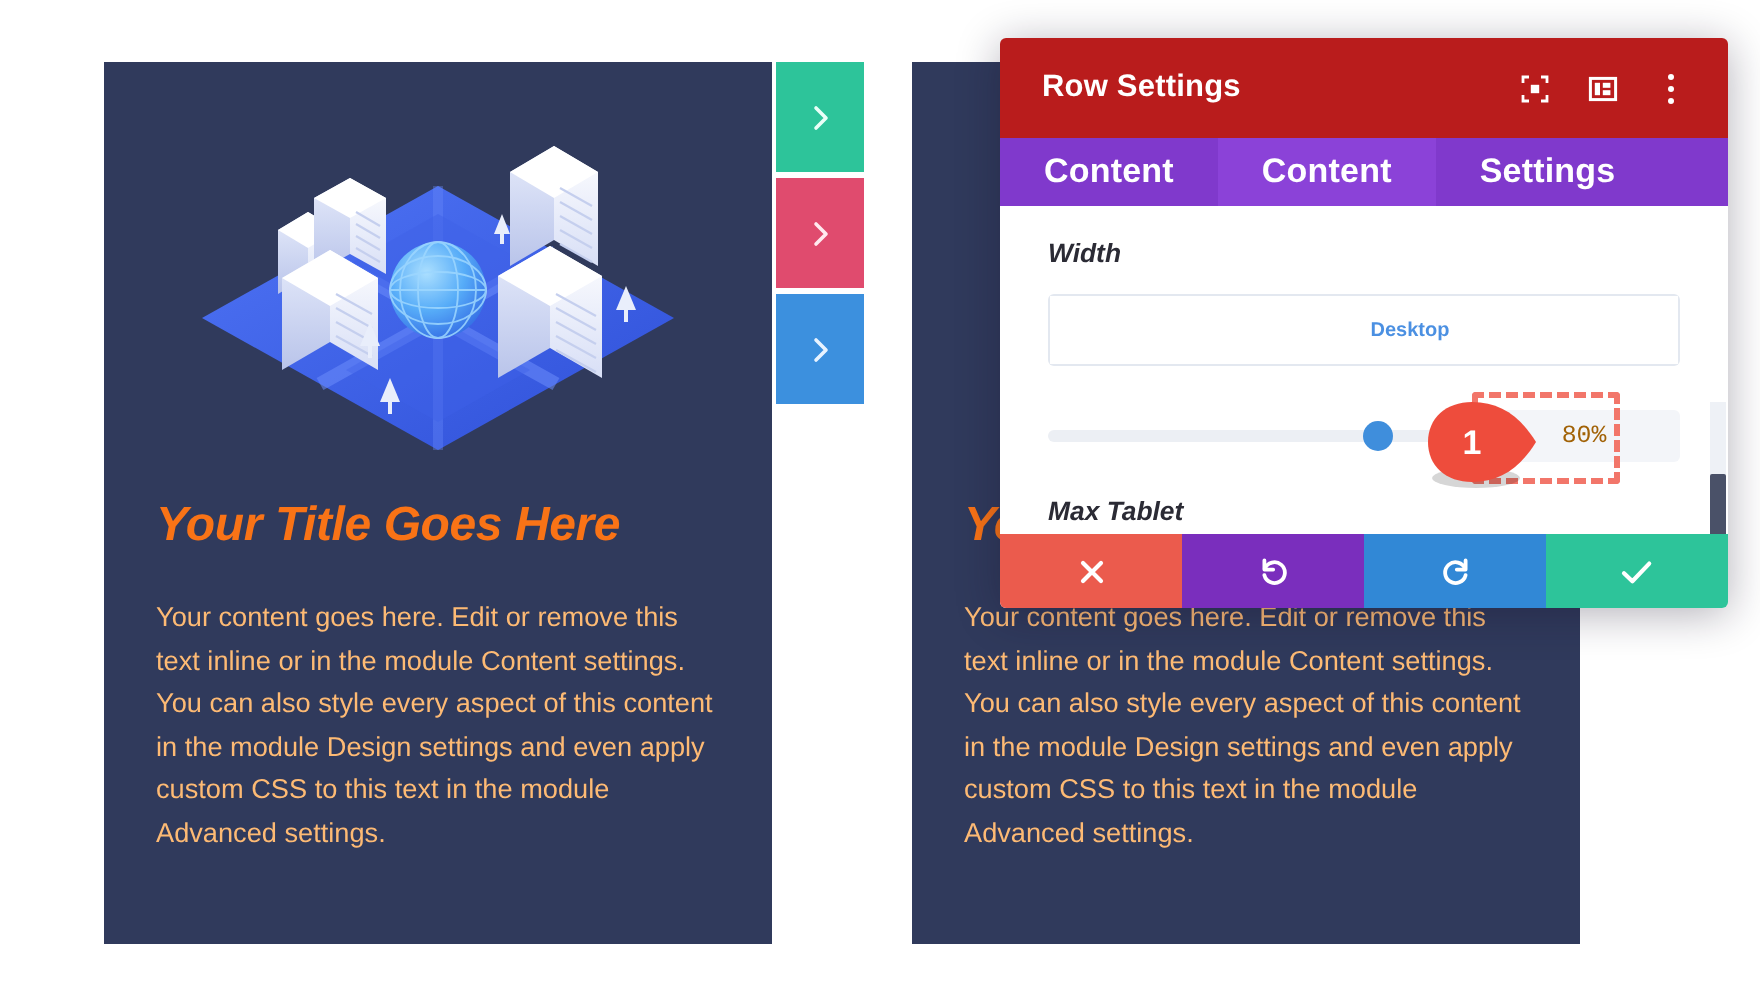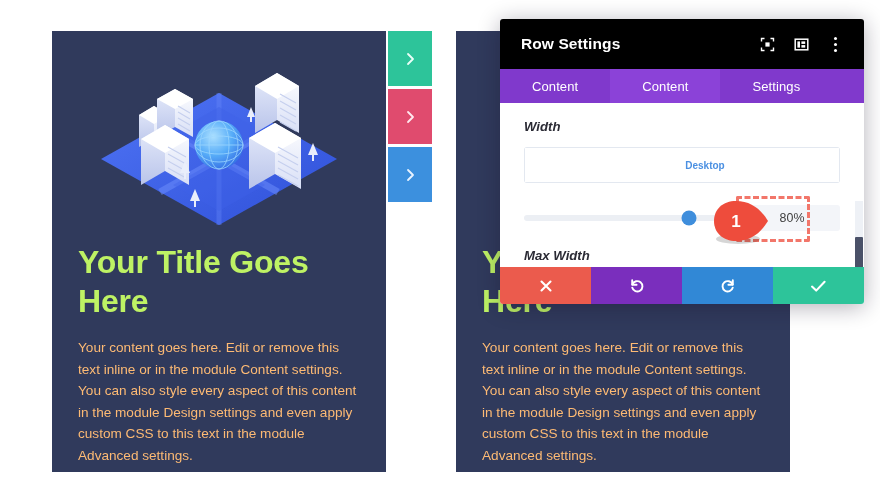--- a/index.html
+++ b/index.html
@@ -37,27 +37,28 @@
   
   .illus {
     width: 100%;
     height: 168px;
     display: block;
     flex: none;
   }
 
   
   .card-title {
-    color: #bef264;
-    font-size: 32px;
+    color: #f97316;
+    font-size: 24px;
     line-height: 39px;
     font-weight: 700;
     letter-spacing: -0.2px;
     margin: 16px 0 0 0;
     max-width: 280px;
+    font-style: italic;
   }
   .card-body {
     color: #fdba74;
     font-size: 13.6px;
     line-height: 21.6px;
     margin: 16px 0 0 0;
     max-width: 288px;
   }
 
   
@@ -83,21 +84,21 @@
     left: 500px;
     top: 19px;
     width: 364px;
     box-shadow: 0 3px 22px rgba(20,16,40,0.33);
     border-radius: 3px;
     overflow: hidden;
     background: #ffffff;
   }
 
   .modal-header {
-    background: #000000;
+    background: #b91c1c;
     height: 50px;
     display: flex;
     align-items: center;
     padding: 0 14px 0 21px;
     box-sizing: border-box;
   }
   .modal-title {
     color: #ffffff;
     font-size: 15.5px;
     font-weight: 700;
@@ -114,27 +115,27 @@
   }
   .header-icon svg { display: block; }
 
   
   .modal-tabs {
     display: flex;
     background: #8039cc;
     height: 34px;
   }
   .modal-tab {
-    padding: 0 32px;
+    padding: 0 22px;
     height: 34px;
     display: flex;
     align-items: center;
     color: #ffffff;
-    font-size: 13px;
-    font-weight: 400;
+    font-size: 17px;
+    font-weight: 700;
     letter-spacing: 0.1px;
     white-space: nowrap;
   }
   .modal-tab.active { background: #8b42d8; }
 
   
   .modal-body {
     background: #ffffff;
     height: 164px;
     position: relative;
@@ -209,23 +210,24 @@
     transform: translate(-50%, -50%);
   }
   .slider-value-box {
     width: 96px;
     height: 26px;
     background: #f3f5f9;
     border-radius: 3px;
     display: flex;
     align-items: center;
     justify-content: center;
-    color: #404040;
+    color: #a16207;
     font-size: 12.4px;
     position: relative;
+    font-family: Liberation Mono, monospace;
   }
   .dash-highlight {
     position: absolute;
     left: -8px;
     top: -9px;
     width: 68px;
     height: 40px;
     border: 3px dashed #f2766a;
     border-radius: 2px;
     pointer-events: none;
@@ -516,21 +518,21 @@
 
       <div class="callout-pin">
         <svg width="62" height="46" viewBox="0 0 62 46">
           <ellipse cx="28" cy="40" rx="22" ry="5" fill="#000000" opacity="0.16"></ellipse>
           <path d="M4 22 C4 10 13 2 26 2 C40 2 50 9 58 22 C50 35 40 42 26 42 C13 42 4 34 4 22 Z" fill="#ee4c3c"></path>
         </svg>
         <span class="pin-num">1</span>
       </div>
     </div>
 
-    <div class="field-label cut">Max Width</div>
+    <div class="field-label cut">Max Tablet</div>
 
     <div class="modal-scrollbar">
       <div class="thumb"></div>
     </div>
   </div>
 
   <div class="modal-footer">
     <div class="footer-btn btn-cancel">
       <span>
         <svg width="14" height="14" viewBox="0 0 14 14">

